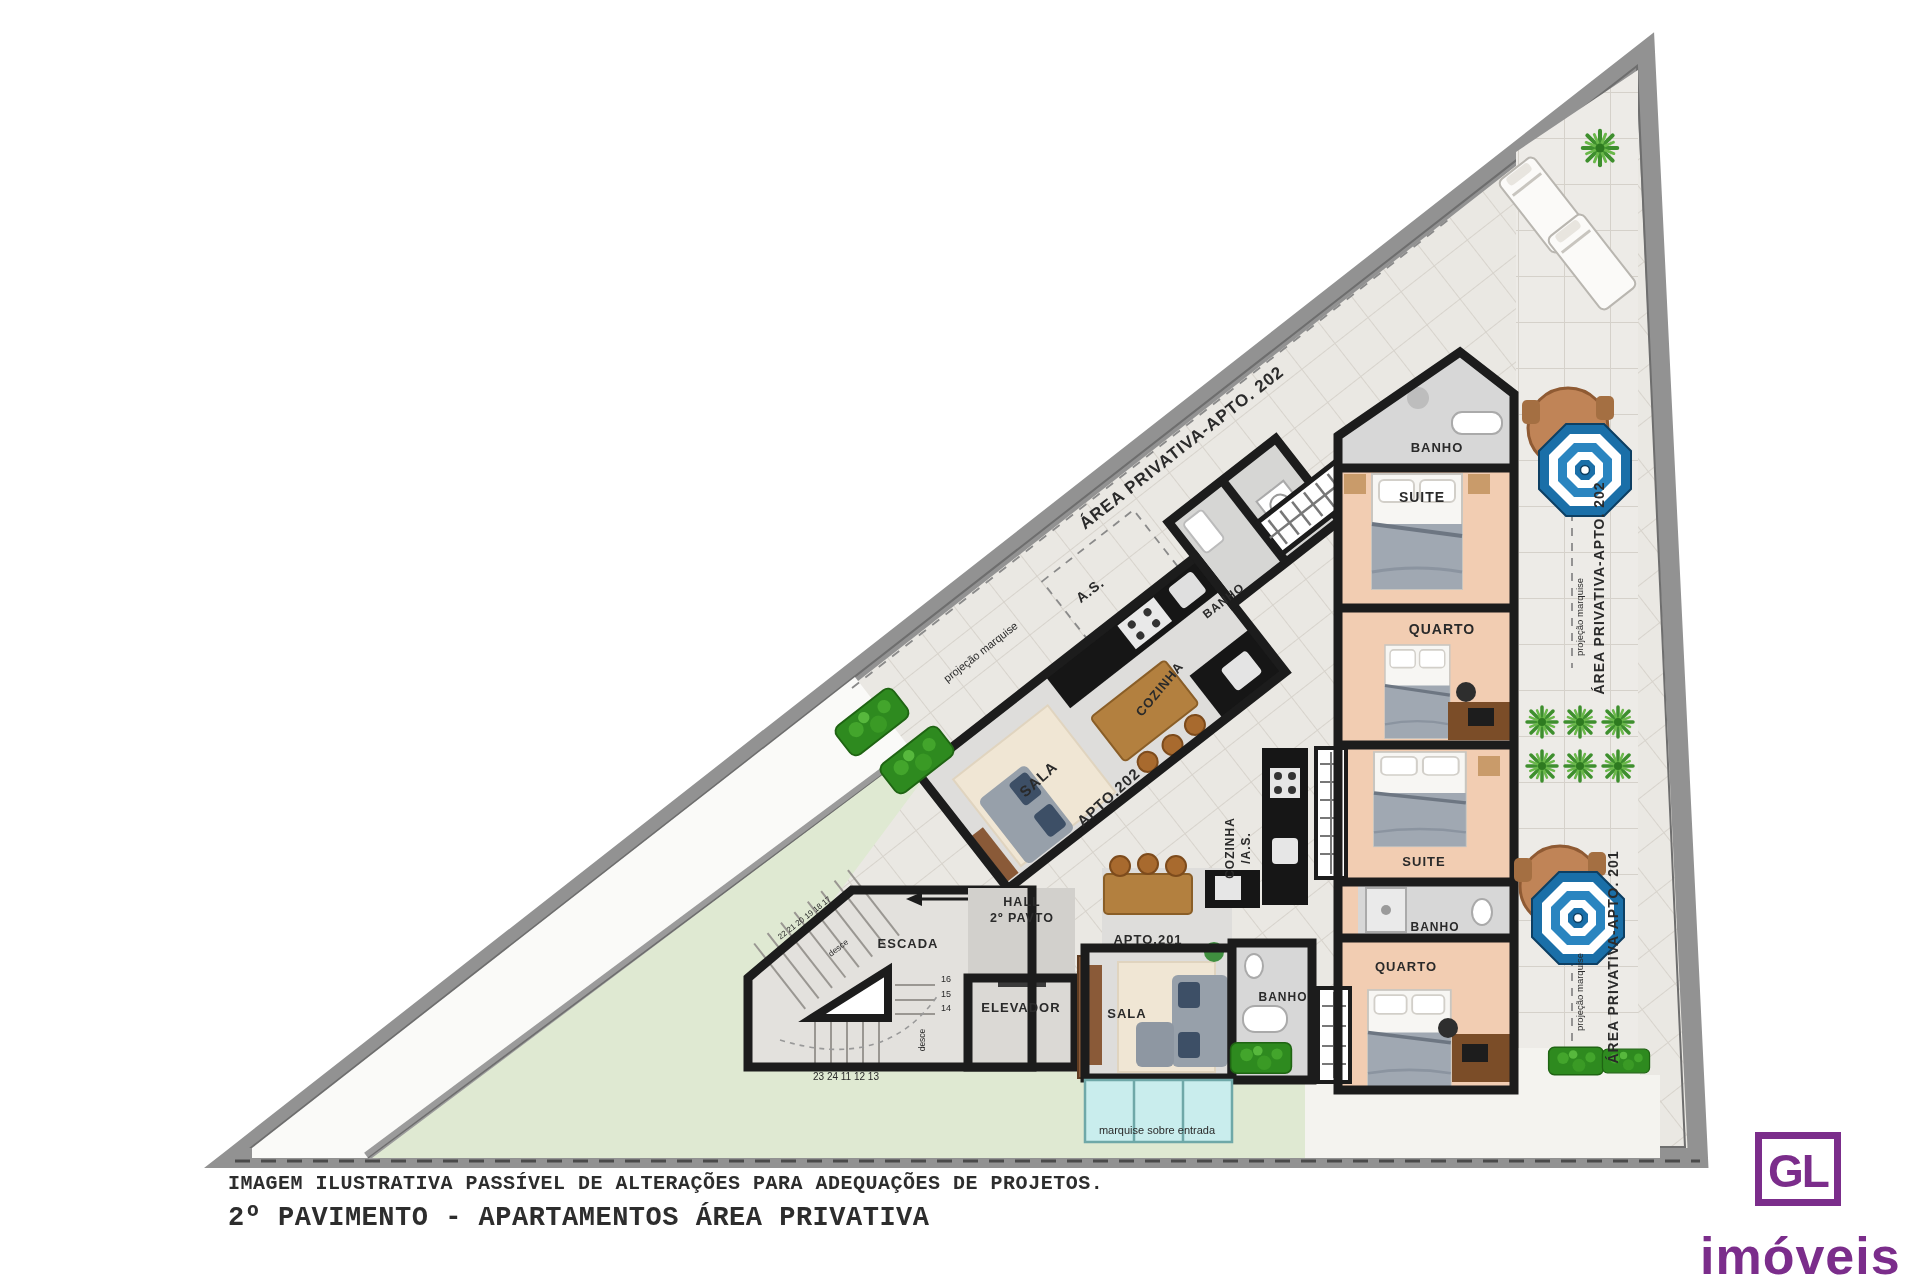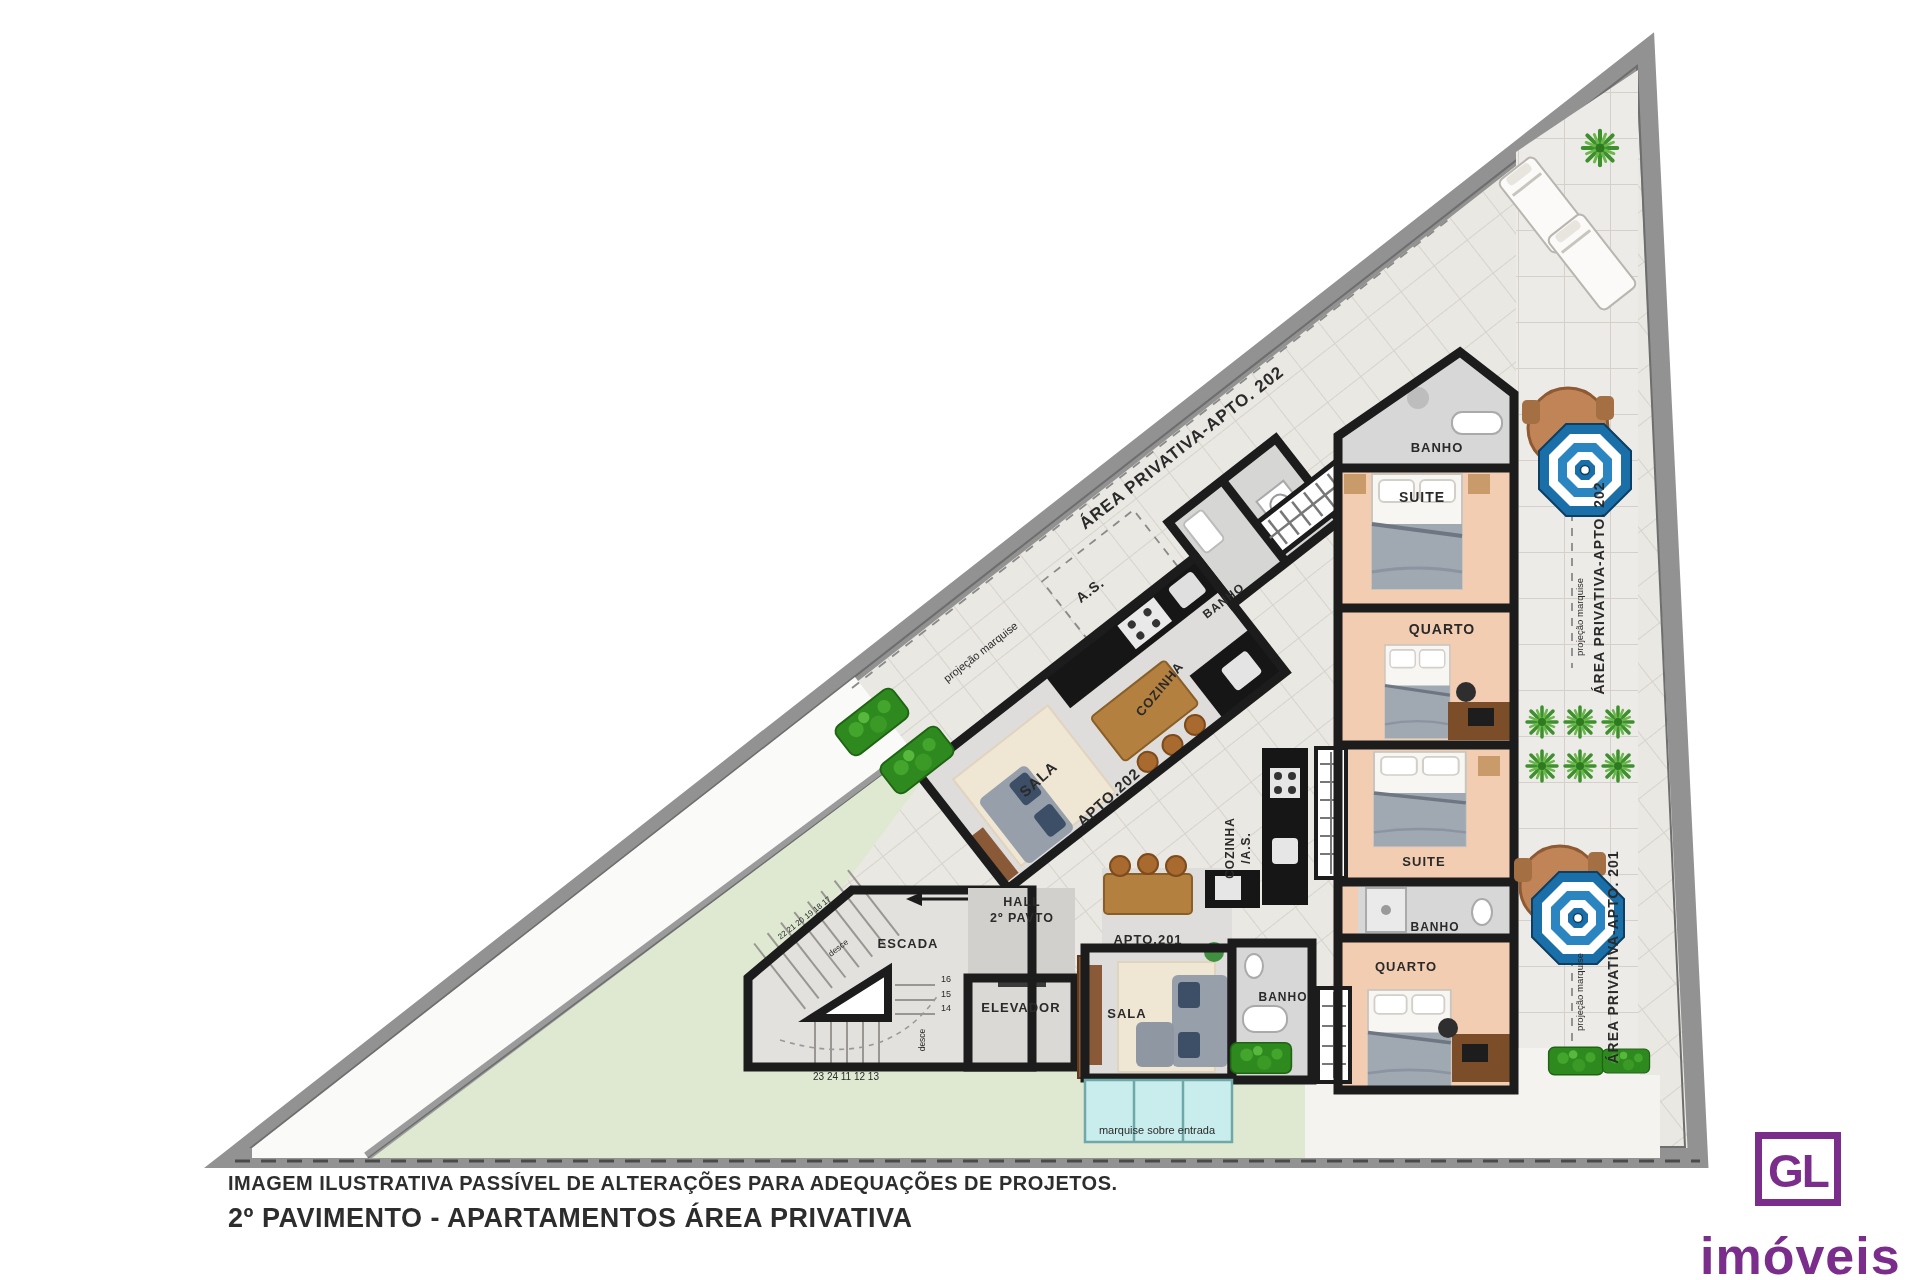--- a/index.html
+++ b/index.html
@@ -1,21 +1,21 @@
 <!DOCTYPE html>
 <html><head>
 <meta charset="utf-8">
 <style>
   html,body{margin:0;padding:0;background:#ffffff;width:1920px;height:1280px;overflow:hidden;}
   body{font-family:"Liberation Sans","DejaVu Sans",sans-serif;position:relative;}
   .stage{position:absolute;left:0;top:0;width:1920px;height:1280px;}
   svg text{font-family:"Liberation Sans","DejaVu Sans",sans-serif;fill:#2a2a2a;}
   .lbl{font-weight:700;letter-spacing:1px;}
   .small{font-weight:400;}
-  .footer{position:absolute;left:228px;top:1172px;color:#2d2d2d;}
+  .footer{position:absolute;left:228px;top:1172px;color:#2d2d2d;font-family:Liberation Mono, monospace;}
   .footer .line1{font-size:20px;font-weight:700;letter-spacing:.5px;white-space:nowrap;}
   .footer .line2{font-size:27px;font-weight:700;letter-spacing:.5px;margin-top:8px;white-space:nowrap;}
   .logo{position:absolute;left:1700px;top:1132px;width:196px;}
   .logo .box{margin:0 auto;width:72px;height:60px;border:7px solid #7b2d8b;display:flex;align-items:center;justify-content:center;}
   .logo .box span{color:#7b2d8b;font-size:46px;font-weight:800;letter-spacing:-2px;line-height:1;transform:translateY(2px);}
   .logo .name{color:#7b2d8b;font-size:52px;font-weight:800;letter-spacing:1px;margin-top:20px;}
 </style>
 </head>
 <body>
 

